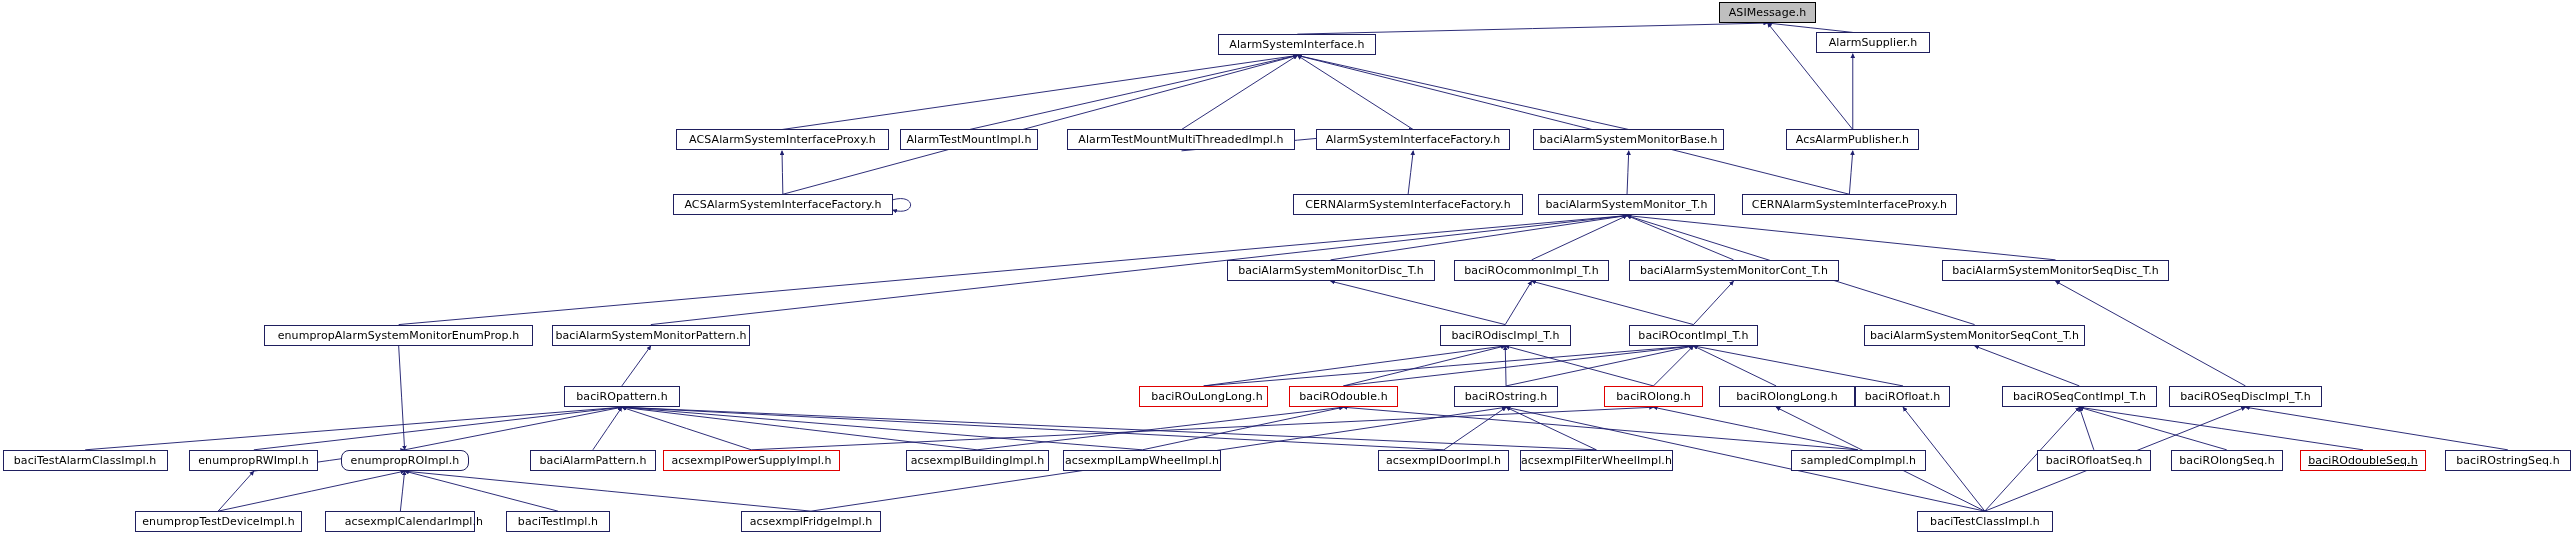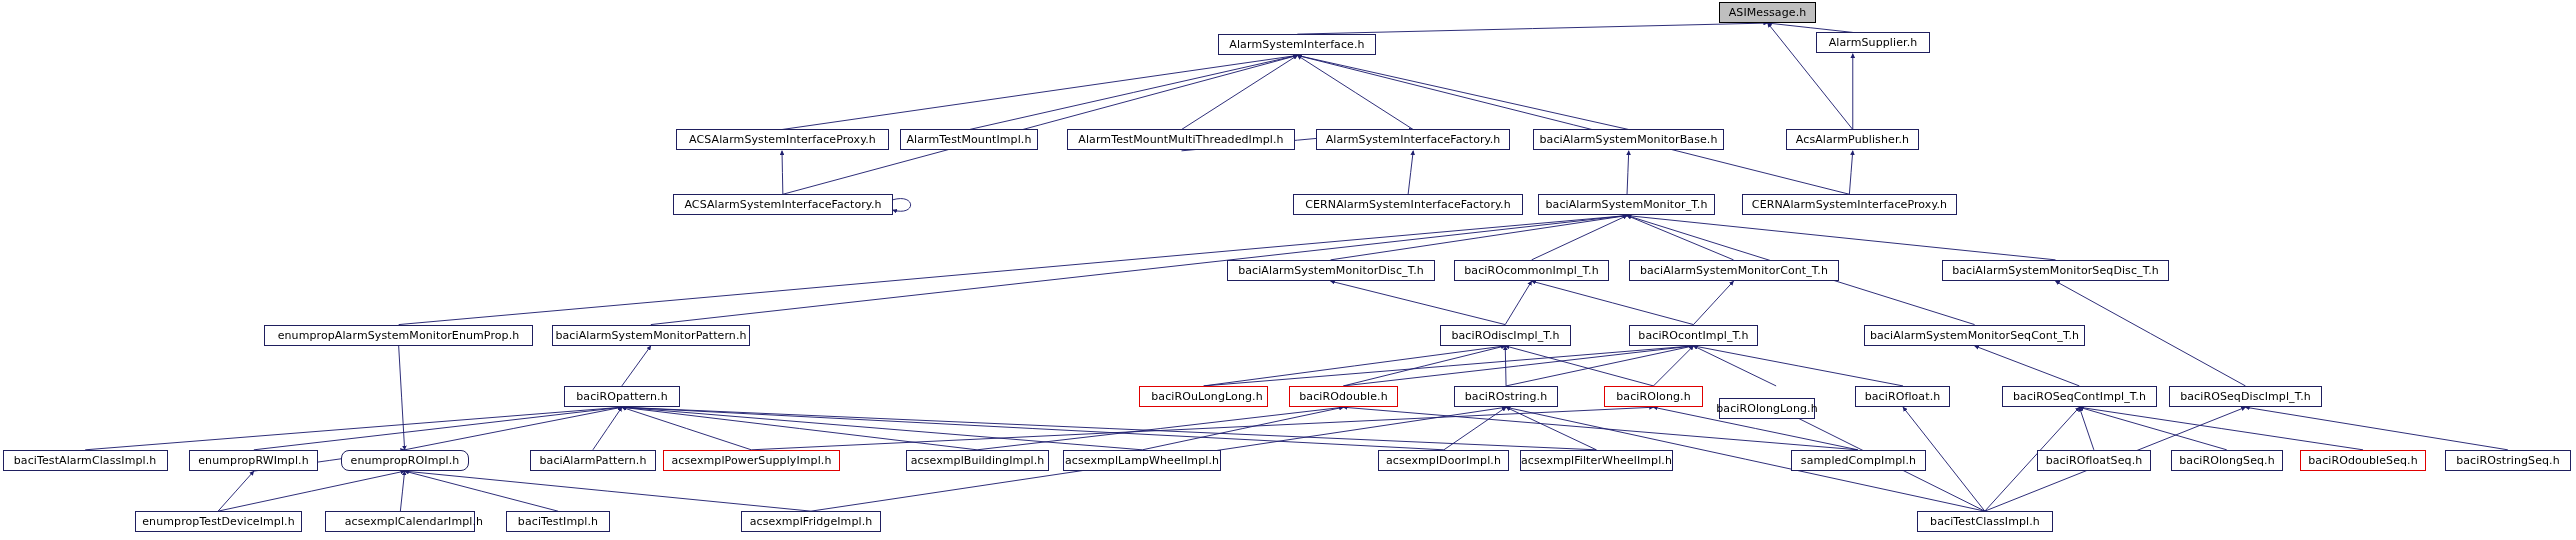--- a/index.html
+++ b/index.html
@@ -202,21 +202,21 @@
     </div>
     <div class="node red" style="left: 1289px; top: 386px; width: 109px;">
       <span class="lbl">baciROdouble.h</span>
     </div>
     <div class="node" style="left: 1454px; top: 386px; width: 104px;">
       <span class="lbl">baciROstring.h</span>
     </div>
     <div class="node red" style="left: 1604px; top: 386px; width: 99px;">
       <span class="lbl">baciROlong.h</span>
     </div>
-    <div class="node" style="left: 1719px; top: 398px; width: 96px;">
+    <div class="node" style="left: 1719px; top: 386px; width: 136px;">
       <span class="lbl">baciROlongLong.h</span>
     </div>
     <div class="node" style="left: 1855px; top: 386px; width: 95px;">
       <span class="lbl">baciROfloat.h</span>
     </div>
     <div class="node" style="left: 2002px; top: 386px; width: 155px;">
       <span class="lbl">baciROSeqContImpl_T.h</span>
     </div>
     <div class="node" style="left: 2169px; top: 386px; width: 153px;">
       <span class="lbl">baciROSeqDiscImpl_T.h</span>
@@ -250,21 +250,21 @@
     </div>
     <div class="node" style="left: 1791px; top: 450px; width: 135px;">
       <span class="lbl">sampledCompImpl.h</span>
     </div>
     <div class="node" style="left: 2037px; top: 450px; width: 114px;">
       <span class="lbl">baciROfloatSeq.h</span>
     </div>
     <div class="node" style="left: 2171px; top: 450px; width: 112px;">
       <span class="lbl">baciROlongSeq.h</span>
     </div>
-    <div class="node red" style="left: 2300px; top: 450px; width: 126px;">
+    <div class="node red" style="left: 2300px; top: 450px; width: 126px; text-decoration: underline;">
       <span class="lbl">baciROdoubleSeq.h</span>
     </div>
     <div class="node" style="left: 2445px; top: 450px; width: 126px;">
       <span class="lbl">baciROstringSeq.h</span>
     </div>
     <div class="node" style="left: 135px; top: 511px; width: 167px;">
       <span class="lbl">enumpropTestDeviceImpl.h</span>
     </div>
     <div class="node" style="left: 325px; top: 511px; width: 150px; padding-left: 33px;">
       <span class="lbl">acsexmplCalendarImpl.h</span>

